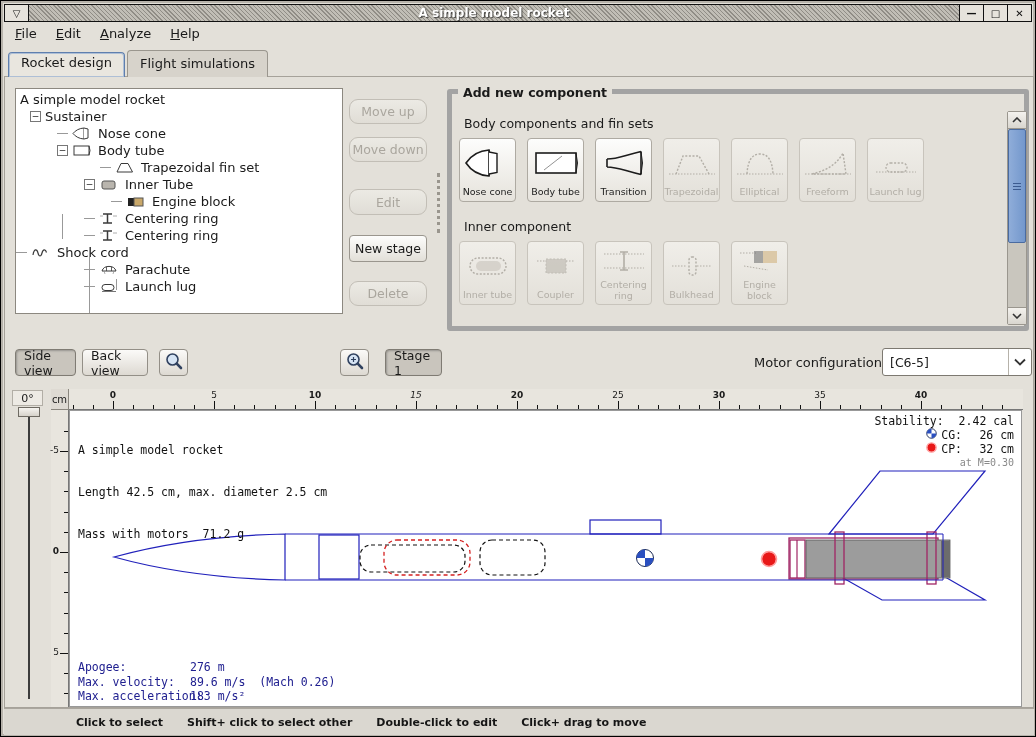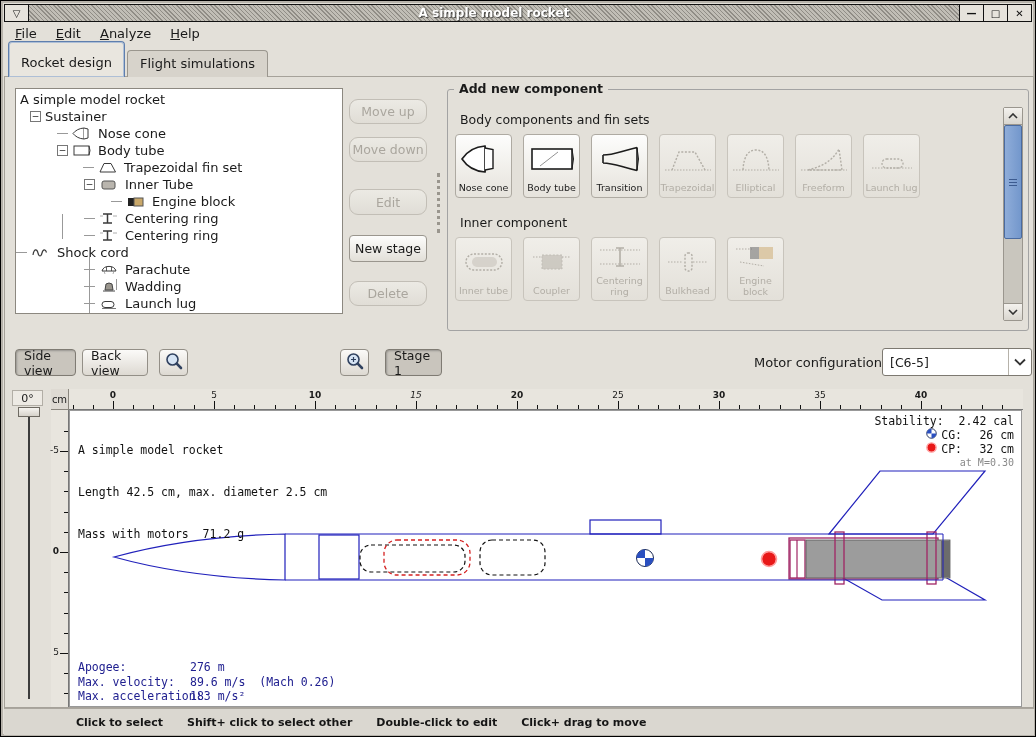--- a/index.html
+++ b/index.html
@@ -17,38 +17,38 @@
     text-shadow:1px 1px 1px rgba(40,40,40,.8);}
   
   #menubar{position:absolute;left:4px;top:23px;right:8px;height:22px;display:flex;align-items:flex-start;padding-left:8px;}
   .menu-item{padding:2px 9px 2px 2px;margin-right:8px;font-size:13px;}
   .menu-item u{text-decoration:underline;}
   
   #tabbar{position:absolute;left:7px;top:47px;height:29px;display:flex;align-items:flex-end;z-index:5;}
   .tab{padding:5px 12px 6px 12px;font-size:13px;background:#d7d3cb;border:1px solid #9a968e;border-bottom:none;
     border-radius:4px 4px 0 0;margin-right:2px;}
   .tab.active{background:#e9e6df;border:1px solid #5f7fae;box-shadow:inset 0 0 0 1px #aebfd6;border-bottom:none;
-    padding:13px 12px 7px 12px;position:relative;z-index:6;}
+    padding:2px 12px 7px 12px;position:relative;z-index:6;}
   #content-frame{position:absolute;left:3px;top:75px;width:1030px;height:632px;border:1px solid #a6a29a;box-sizing:border-box;background:#e3e0d9;}
   
   #tree-panel{position:absolute;left:14px;top:87px;width:328px;height:226px;background:#fff;border:1px solid #8c8880;
     box-sizing:border-box;overflow:hidden;padding-top:2px;}
   .tree-row{height:17px;display:flex;align-items:center;font-size:13px;white-space:nowrap;}
   .expander{width:11px;height:11px;border:1px solid #777;background:#fff;box-sizing:border-box;display:flex;
     align-items:center;justify-content:center;font-size:9px;line-height:9px;color:#222;margin-right:4px;flex:none;}
   .tstub{width:11px;height:11px;flex:none;background:linear-gradient(#999,#999) center/100% 1px no-repeat;margin-right:4px;}
   .ticon{width:20px;height:13px;flex:none;margin-right:6px;}
   .tline{position:absolute;width:1px;background:#999;}
   
   .btn{position:absolute;left:348px;width:78px;border:1px solid #9a968e;border-radius:4px;
     background:linear-gradient(#fdfdfc,#e2dfd8);display:flex;align-items:center;justify-content:center;
     font-size:12.5px;color:#1a1a1a;box-sizing:border-box;}
   .btn.disabled{color:#aaa69e;border-color:#c2beb6;background:linear-gradient(#eceae4,#e0ddd6);border-radius:9px;}
   
-  #addcomp{position:absolute;left:446px;top:88px;width:582px;height:242px;border:1px solid #a3a3a3;border-radius:3px;box-sizing:border-box;}
+  #addcomp{position:absolute;left:446px;top:88px;width:582px;height:242px;border:5px solid #a3a3a3;border-radius:3px;box-sizing:border-box;}
   #addcomp-legend{position:absolute;top:-9px;left:6px;background:#e3e0d9;padding:0 5px;font-weight:bold;font-size:12.5px;}
   .cgroup-label{position:absolute;left:12px;font-size:12.5px;}
   .crow{position:absolute;left:7px;display:flex;gap:11px;}
   .cbtn{width:57px;height:64px;border:1px solid #aeaaa2;border-radius:4px;background:linear-gradient(#fdfdfc,#e6e3dc);
     box-sizing:border-box;display:flex;flex-direction:column;align-items:center;}
   .cbtn.disabled{border-color:#c8c4bc;background:linear-gradient(#f0eee9,#e3e0d9);}
   .cicon{flex:1;display:flex;align-items:center;justify-content:center;}
   .clabel{font-size:9.5px;line-height:10.5px;text-align:center;margin-bottom:3px;color:#1c1c1c;min-height:11px;}
   .cbtn.disabled .clabel{color:#b2aea6;}
   .divider-dots{position:absolute;left:436px;top:172px;height:60px;border-left:3px dotted #9a968e;}
@@ -153,21 +153,21 @@
         <div class="tree-row" style="padding-left: 41px;">
           <div class="expander">−</div>
           <span style="display: flex; margin-right: 0px;">
             <svg class="ticon" viewBox="0 0 20 13">
               <rect x="2" y="2" width="15" height="9" fill="#fff" stroke="#3a3a3a"></rect>
               <path d="M17 2 Q19 6.5 17 11" fill="none" stroke="#3a3a3a"></path>
             </svg>
           </span>
           <span>Body tube</span>
         </div>
-        <div class="tree-row" style="padding-left: 67px;">
+        <div class="tree-row" style="padding-left: 84px;">
           <div class="tstub"></div>
           <span style="display: flex; margin-right: 0px;">
             <svg class="ticon" viewBox="0 0 20 13">
               <path d="M2 11 L6 2.5 L13 2.5 L17.5 11 Z" fill="#fff" stroke="#3a3a3a"></path>
             </svg>
           </span>
           <span>Trapezoidal fin set</span>
         </div>
         <div class="tree-row" style="padding-left: 68px;">
           <div class="expander">−</div>
@@ -220,30 +220,20 @@
         <div class="tree-row" style="padding-left: 68px;">
           <div class="tstub"></div>
           <span style="display: flex; margin-right: 0px;">
             <svg class="ticon" viewBox="0 0 20 13">
               <path d="M3 8 A7.2 6 0 0 1 17 8 Z" fill="#fff" stroke="#3a3a3a"></path>
               <path d="M7.5 3.6 L7.5 8 M12.5 3.6 L12.5 8" stroke="#3a3a3a" stroke-width=".8"></path>
               <path d="M5 8 L6 11 M15 8 L14 11" stroke="#888" stroke-width=".7"></path>
             </svg>
           </span>
           <span>Parachute</span>
-        </div>
-        <div class="tree-row" style="padding-left: 68px;">
-          <div class="tstub"></div>
-          <span style="display: flex; margin-right: 0px;">
-            <svg class="ticon" viewBox="0 0 20 13">
-              <path d="M6 10 L7 4 Q10 2 13 4 L14 10 Z" fill="#9a968e" stroke="#444"></path>
-              <line x1="4" y1="11" x2="16" y2="11" stroke="#444"></line>
-            </svg>
-          </span>
-          <span>Wadding</span>
         </div>
         <div class="tree-row" style="padding-left: 68px;">
           <div class="tstub"></div>
           <span style="display: flex; margin-right: 0px;">
             <svg class="ticon" viewBox="0 0 20 13">
               <rect x="3" y="4.5" width="12" height="6" rx="3" fill="#fff" stroke="#3a3a3a"></rect>
               <line x1="3" y1="11.5" x2="17" y2="11.5" stroke="#777"></line>
             </svg>
           </span>
           <span>Launch lug</span>

